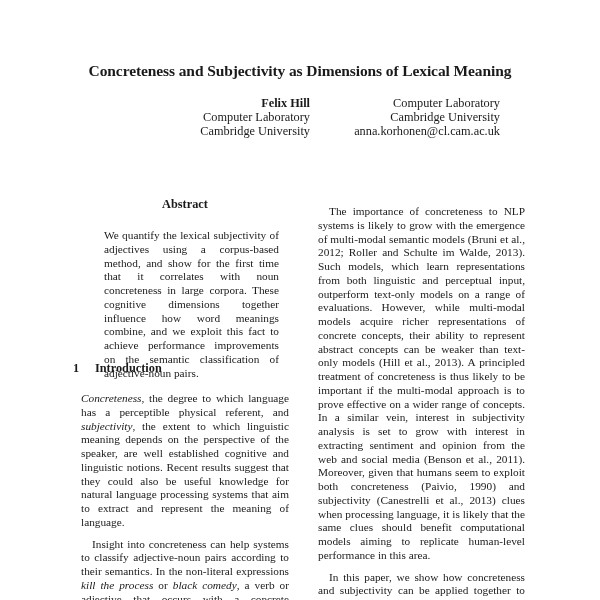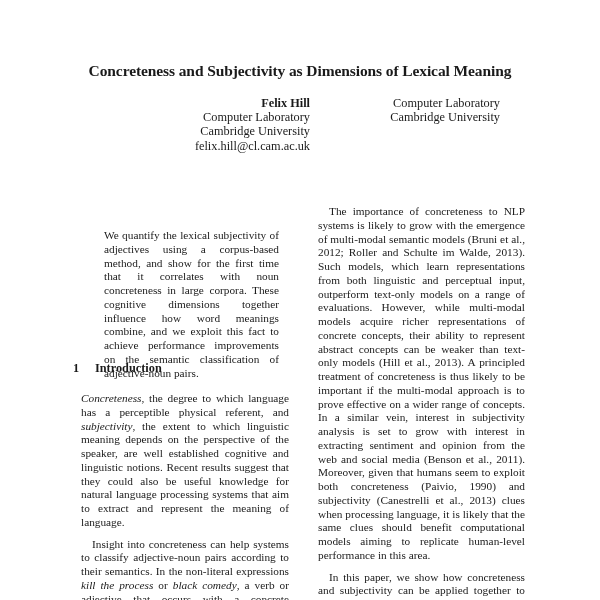--- a/index.html
+++ b/index.html
@@ -31,28 +31,29 @@
 <body>
 
 <div class="page">
 
   <div class="title">Concreteness and Subjectivity as Dimensions of Lexical Meaning</div>
 
   <div class="author a1">
     <div class="name">Felix Hill</div>
     <div>Computer Laboratory</div>
     <div>Cambridge University</div>
-    <div>felix.hill@cl.cam.ac.uk</div>
   </div>
 
   <div class="author a2">
     <div>Computer Laboratory</div>
     <div>Cambridge University</div>
+    <div>anna.korhonen@cl.cam.ac.uk</div>
   </div>
 
+  <div class="abstract-head">Abstract</div>
   <div class="col abstract-body">
     <p>We quantify the lexical subjectivity of adjectives using a corpus-based method, and show for the first time that it correlates with noun concreteness in large corpora. These cognitive dimensions together influence how word meanings combine, and we exploit this fact to achieve performance improvements on the semantic classification of adjective-noun pairs.</p>
   </div>
 
   <div class="section-head">
     <span class="num">1</span><span>Introduction</span>
   </div>
 
   <div class="col intro">
     <p><em>Concreteness</em><span>, the degree to which language has a perceptible physical referent, and </span><em>subjectivity</em><span>, the extent to which linguistic meaning depends on the perspective of the speaker, are well established cognitive and linguistic notions. Recent results suggest that they could also be useful knowledge for natural language processing systems that aim to extract and represent the meaning of language.</span></p>

